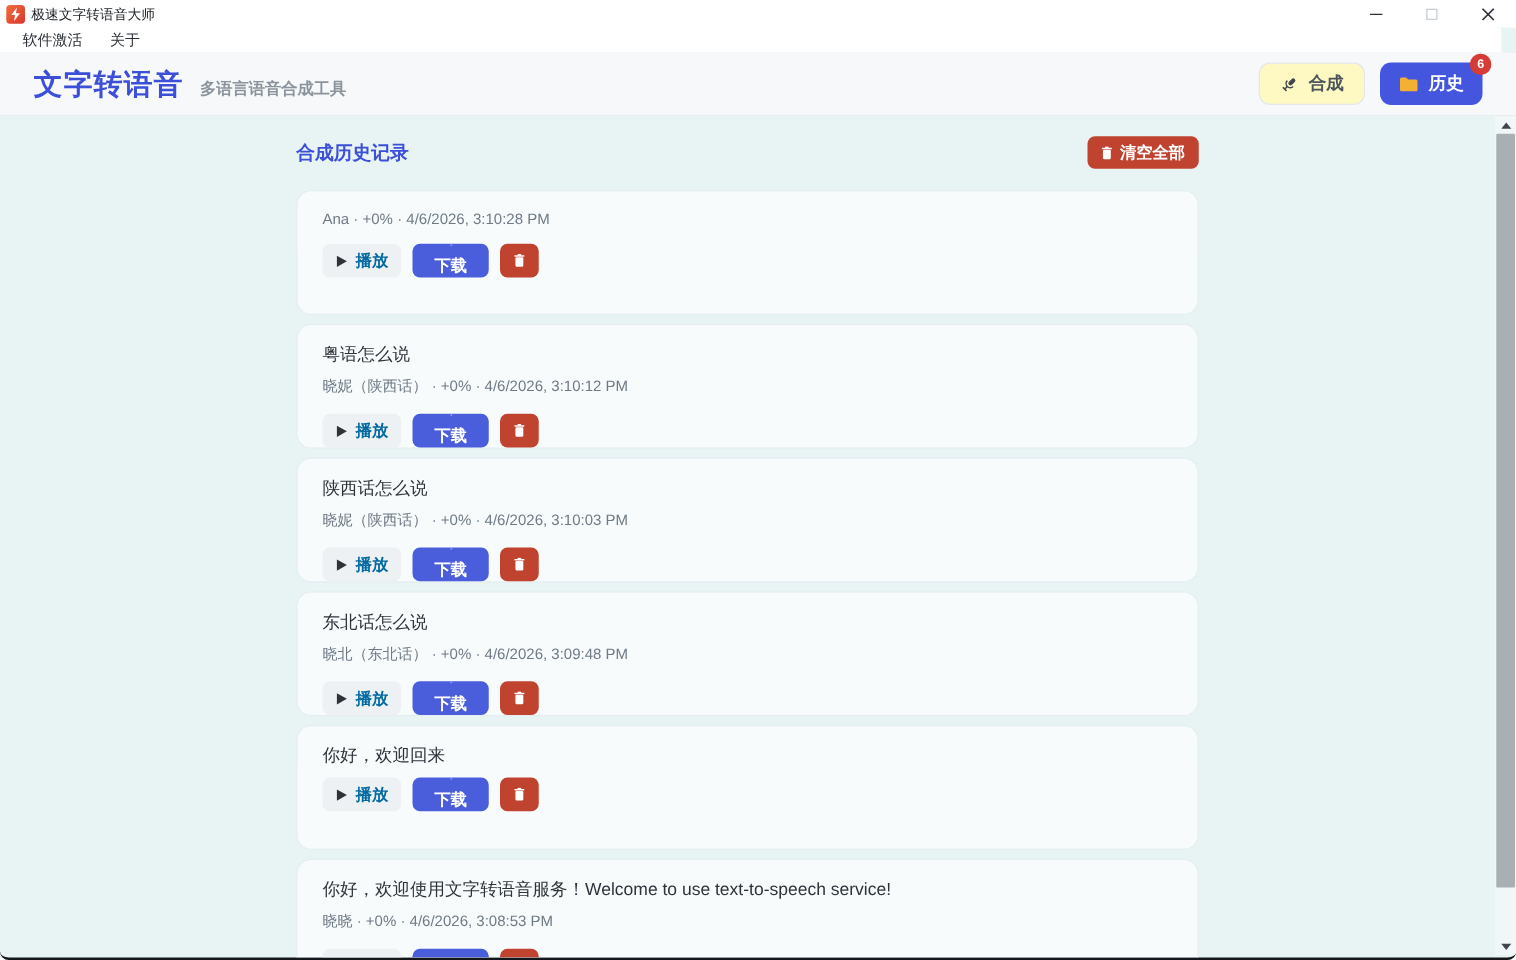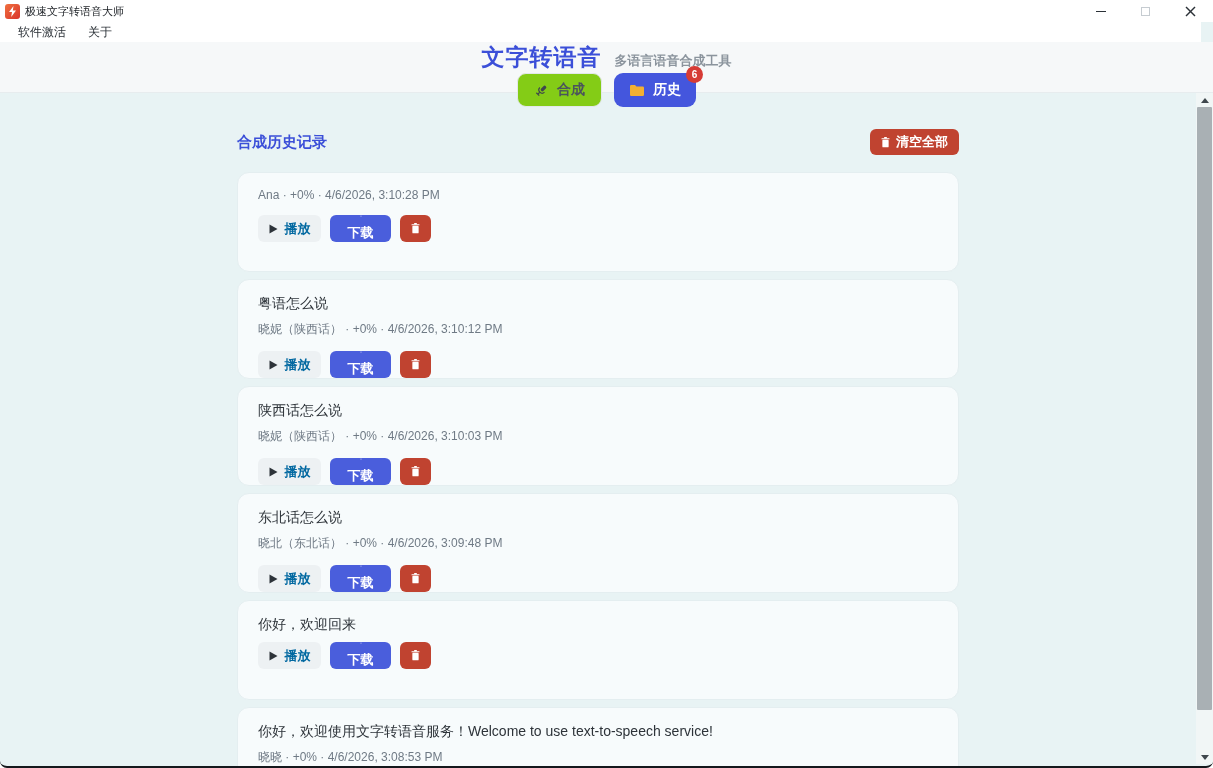--- a/index.html
+++ b/index.html
@@ -28,45 +28,45 @@
   
   .menubar {
     position:absolute; top:22px; left:0; right:12px; height:20px; background:#ffffff;
     display:flex; align-items:center; gap:22px; padding-left:18px;
   }
   .menubar span { font-size:12px; color:#2b3137; cursor:default; }
   
   .header {
     position:absolute; top:42px; left:0; right:0; height:51px; background:#f6f8f9;
     border-bottom:1px solid #e7ecee;
-    display:flex; align-items:center; justify-content:space-between; padding:0 27px;flex-direction:column;
+    display:flex; align-items:center; justify-content:space-between; padding:0 27px;
   }
   .brand-wrap { display:flex; align-items:baseline; gap:13px; }
   .brand { font-size:23px; font-weight:bold; color:#3b4fd8; letter-spacing:1px; }
   .subtitle { font-size:13px; color:#8b949d; font-weight:bold; }
   .header-actions { display:flex; gap:12px; align-items:center; }
   .btn-synth {
     display:flex; align-items:center; gap:8px; height:34px; padding:16px 16px;
-    background:#84cc16; border:1px solid #e3e8ea; border-radius:9px;
+    background:#fef9c3; border:1px solid #e3e8ea; border-radius:9px;
     font-size:14px; color:#4b555c; font-weight:bold; cursor:pointer;
     font-family:inherit;
   }
   .btn-history {
     position:relative; display:flex; align-items:center; gap:8px; height:34px; padding:0 15px;
     background:#4456dd; border:none; border-radius:9px;
     font-size:14px; color:#ffffff; font-weight:bold; cursor:pointer;
     font-family:inherit;
   }
   .badge {
     position:absolute; top:-7px; right:-7px; width:17px; height:17px; border-radius:50%;
     background:#d63b35; color:#fff; font-size:10px; font-weight:bold;
     display:flex; align-items:center; justify-content:center;
   }
   
-  .main { position:absolute; top:93px; left:0; right:17px; bottom:0; overflow:hidden; padding-top:36px; }
+  .main { position:absolute; top:93px; left:0; right:17px; bottom:0; overflow:hidden; padding-top:16px; }
   .content { width:722px; margin:0 auto; }
   .content-header { display:flex; align-items:center; justify-content:space-between; margin-bottom:17px; }
   .content-header h2 { font-size:15px; font-weight:bold; color:#3b4fd8; }
   .btn-clear {
     display:flex; align-items:center; gap:6px; height:26px; padding:0 11px;
     background:#c04330; border:none; border-radius:6px;
     font-size:13px; color:#fff; font-weight:bold; cursor:pointer; font-family:Liberation Sans, sans-serif;
   }
   .history-list { display:flex; flex-direction:column; gap:7px; }
   .card {

